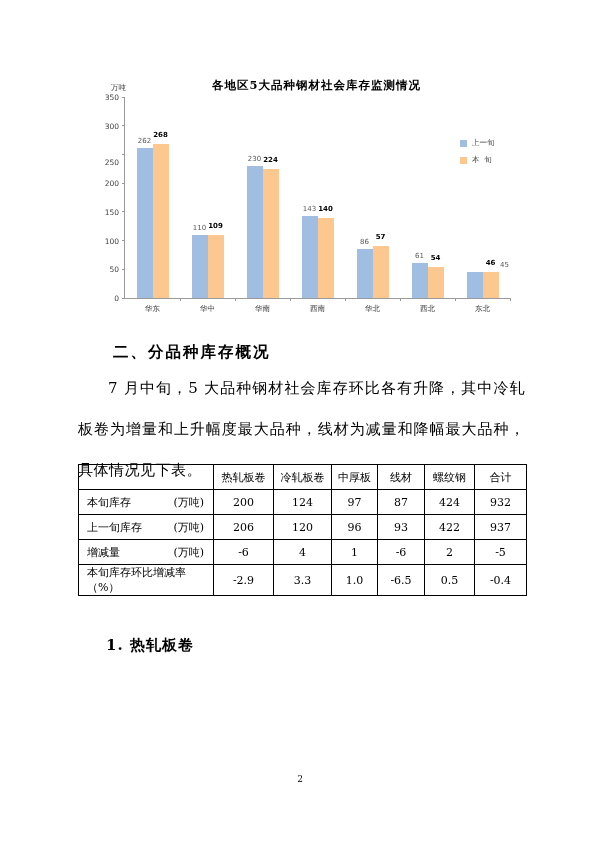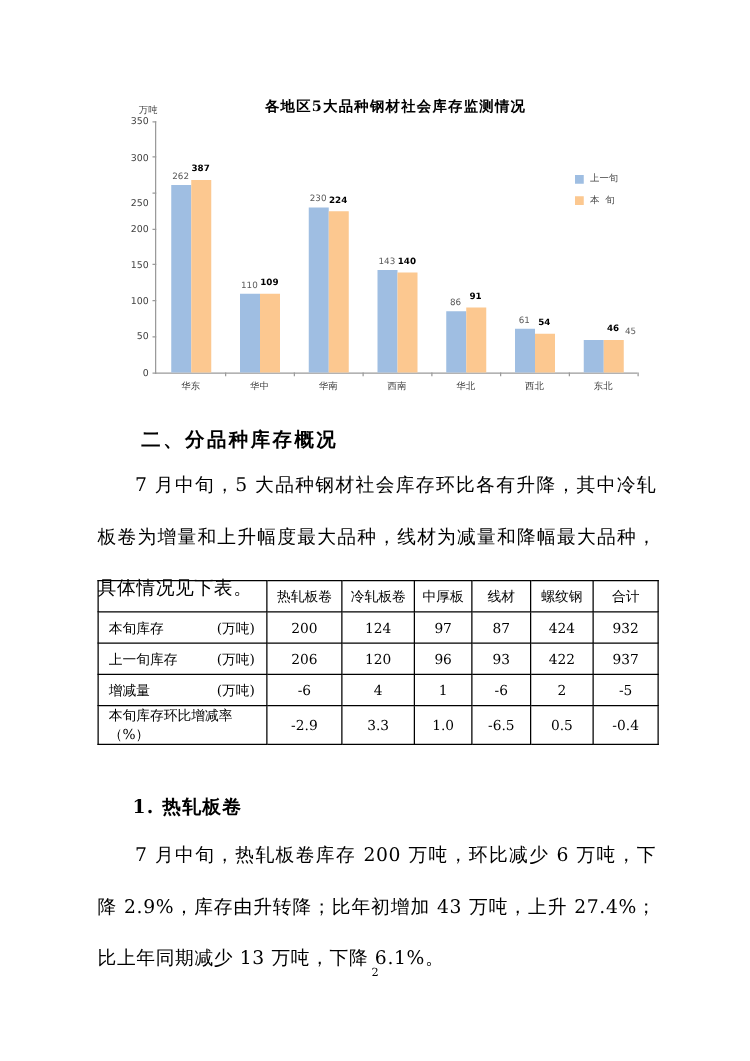--- a/index.html
+++ b/index.html
@@ -87,21 +87,21 @@
         <div class="ytick-mark" style="top: 56.9286px;"></div>
         <div class="ytick-label" style="top: 28.7143px;">300</div>
         <div class="ytick-mark" style="top: 28.2143px;"></div>
         <div class="ytick-label" style="top: 0px;">350</div>
         <div class="ytick-mark" style="top: -0.5px;"></div>
         <div class="xtick-mark" style="left: 54.5px;"></div>
         <div class="x-label" style="left: 27.5px;">华东</div>
         <div class="bar" style="left: 11.5px; height: 150.463px; background: rgb(159, 190, 226);"></div>
         <div class="bar-label s0" style="left: 19.5px; top: 39.5371px;">262</div>
         <div class="bar" style="left: 27.5px; height: 153.909px; background: rgb(252, 200, 144);"></div>
-        <div class="bar-label s1" style="left: 35.5px; top: 34.0914px;">387</div>
+        <div class="bar-label s1" style="left: 35.5px; top: 34.0914px;">268</div>
         <div class="xtick-mark" style="left: 109.5px;"></div>
         <div class="x-label" style="left: 82.5px;">华中</div>
         <div class="bar" style="left: 66.5px; height: 63.1714px; background: rgb(159, 190, 226);"></div>
         <div class="bar-label s0" style="left: 74.5px; top: 126.829px;">110</div>
         <div class="bar" style="left: 82.5px; height: 62.5971px; background: rgb(252, 200, 144);"></div>
         <div class="bar-label s1" style="left: 90.5px; top: 125.403px;">109</div>
         <div class="xtick-mark" style="left: 164.5px;"></div>
         <div class="x-label" style="left: 137.5px;">华南</div>
         <div class="bar" style="left: 121.5px; height: 132.086px; background: rgb(159, 190, 226);"></div>
         <div class="bar-label s0" style="left: 129.5px; top: 57.9143px;">230</div>
@@ -111,21 +111,21 @@
         <div class="x-label" style="left: 192.5px;">西南</div>
         <div class="bar" style="left: 176.5px; height: 82.1229px; background: rgb(159, 190, 226);"></div>
         <div class="bar-label s0" style="left: 184.5px; top: 107.877px;">143</div>
         <div class="bar" style="left: 192.5px; height: 80.4px; background: rgb(252, 200, 144);"></div>
         <div class="bar-label s1" style="left: 200.5px; top: 107.6px;">140</div>
         <div class="xtick-mark" style="left: 274.5px;"></div>
         <div class="x-label" style="left: 247.5px;">华北</div>
         <div class="bar" style="left: 231.5px; height: 49.3886px; background: rgb(159, 190, 226);"></div>
         <div class="bar-label s0" style="left: 239.5px; top: 140.611px;">86</div>
         <div class="bar" style="left: 247.5px; height: 52.26px; background: rgb(252, 200, 144);"></div>
-        <div class="bar-label s1" style="left: 255.5px; top: 135.74px;">91</div>
+        <div class="bar-label s1" style="left: 255.5px; top: 135.74px;">57</div>
         <div class="xtick-mark" style="left: 329.5px;"></div>
         <div class="x-label" style="left: 302.5px;">西北</div>
         <div class="bar" style="left: 286.5px; height: 35.0314px; background: rgb(159, 190, 226);"></div>
         <div class="bar-label s0" style="left: 294.5px; top: 154.969px;">61</div>
         <div class="bar" style="left: 302.5px; height: 31.0114px; background: rgb(252, 200, 144);"></div>
         <div class="bar-label s1" style="left: 310.5px; top: 156.989px;">54</div>
         <div class="xtick-mark" style="left: 384.5px;"></div>
         <div class="x-label" style="left: 357.5px;">东北</div>
         <div class="bar" style="left: 341.5px; height: 25.8429px; background: rgb(159, 190, 226);"></div>
         <div class="bar-label s0" style="left: 349.5px; top: 164.157px; margin-left: 30px;">45</div>
@@ -221,16 +221,15 @@
           <td>3.3</td>
           <td>1.0</td>
           <td>-6.5</td>
           <td>0.5</td>
           <td>-0.4</td>
         </tr>
       </tbody>
   </table>
 
   <div class="h3">1. 热轧板卷</div>
-  <div class="para para2"><span class="indent"></span><span>7 月中旬，热轧板卷库存 200 万吨，环比减少 6 万吨，下降 2.9%，库存由升转降；比年初增加 43 万吨，上升 27.4%；比上年同期减少 13 万吨，下降 6.1%。</span></div>
 
   <div class="pagenum">2</div>
 </div>
 
 </body></html>

